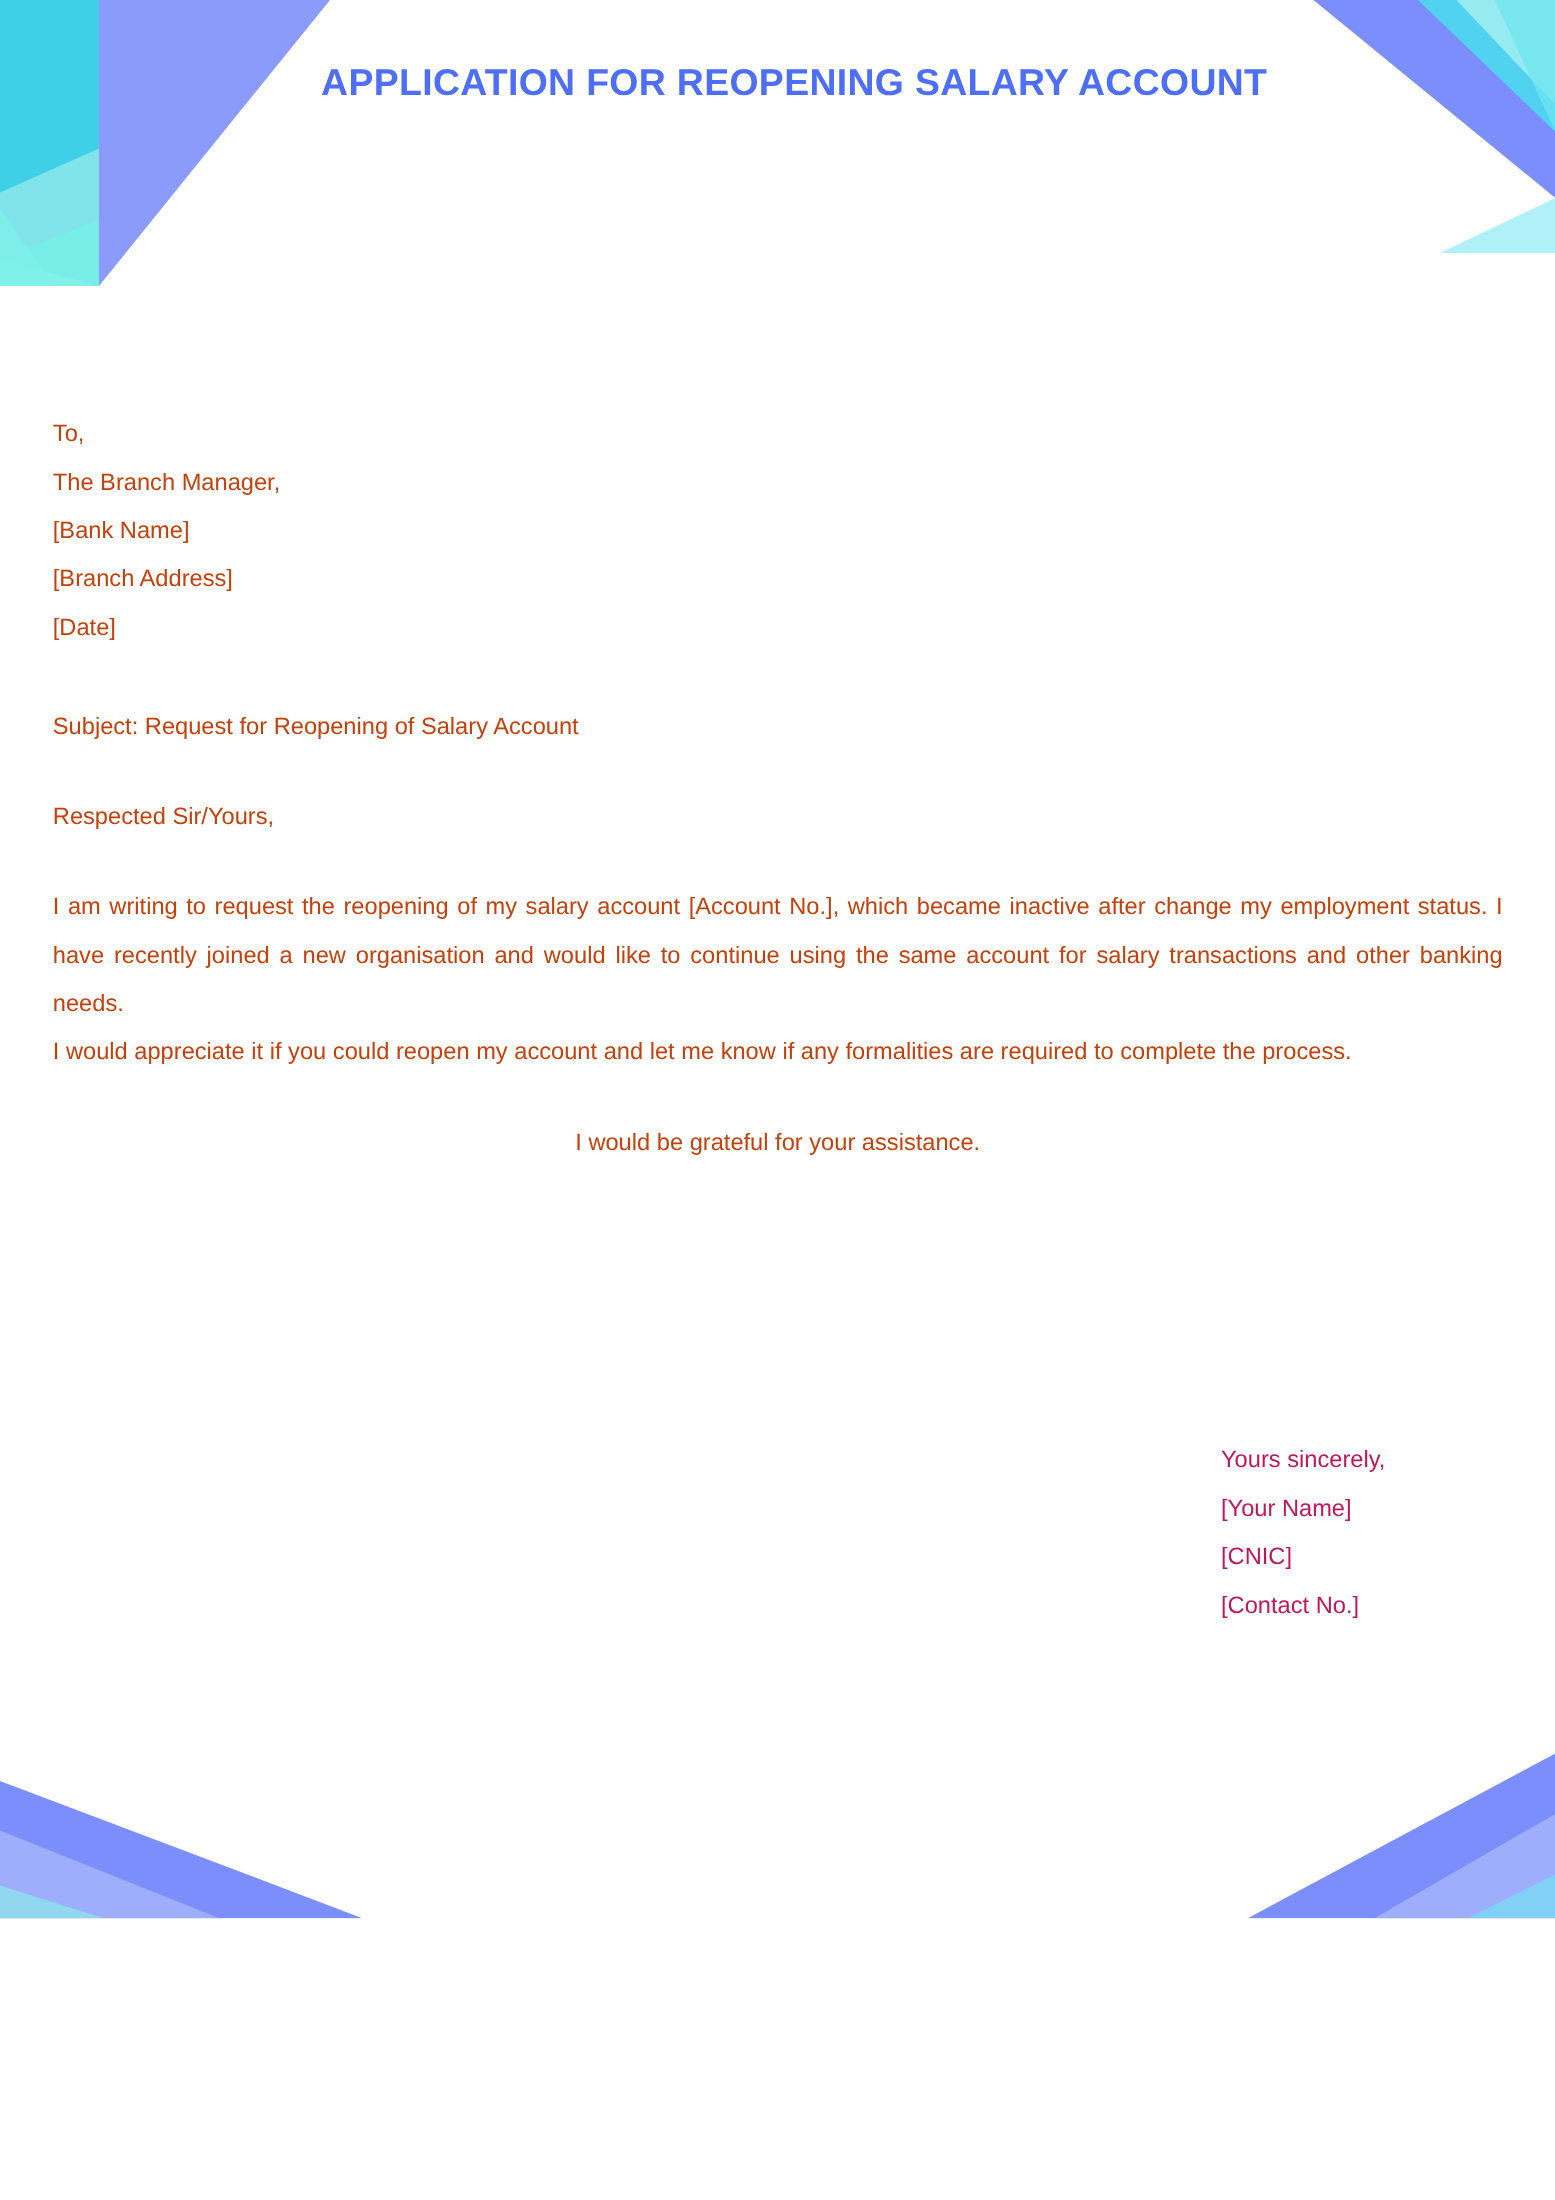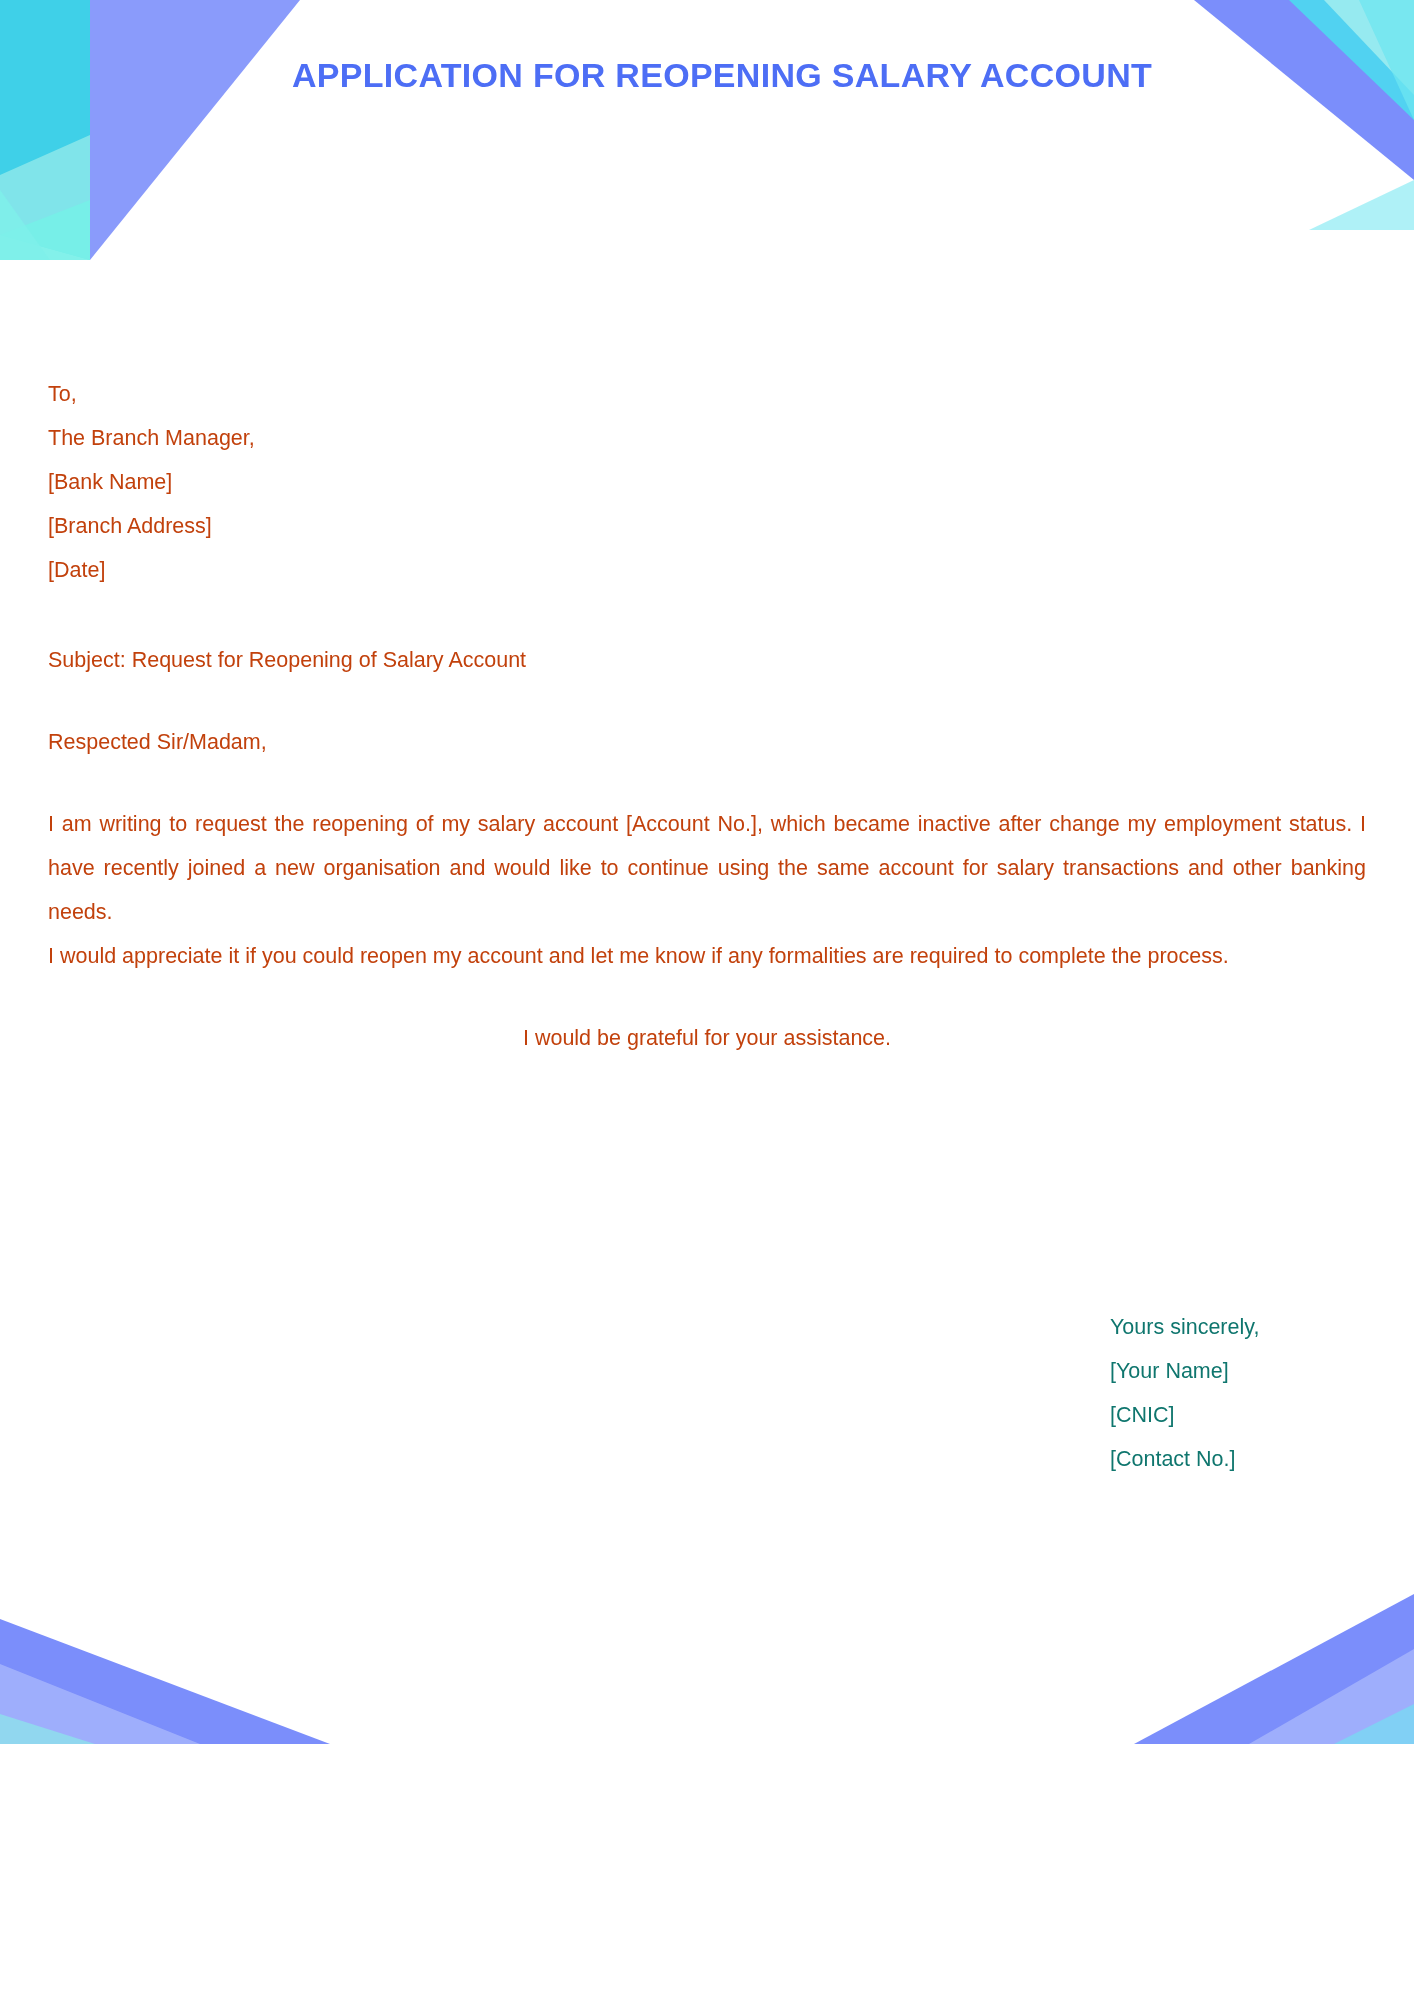--- a/index.html
+++ b/index.html
@@ -84,21 +84,21 @@
   }
 
   
   .signature {
     position: absolute;
     top: 1305px;
     left: 1110px;
     width: 260px;
     font-size: 21.5px;
     line-height: 44px;
-    color: #0f766e;
+    color: #be185d;
     text-align: left;
   }
 </style>
 </head>
 <body>
 
 <div class="page">
 
   <div class="deco deco-tl">
     <svg width="300" height="260" viewBox="0 0 300 260">
@@ -149,21 +149,21 @@
       <div class="addr-line">[Branch Address]</div>
       <div class="addr-line">[Date]</div>
     </div>
 
     <div class="spacer-lg"></div>
 
     <div class="subject-line">Subject: Request for Reopening of Salary Account</div>
 
     <div class="spacer-sm"></div>
 
-    <div class="salutation">Respected Sir/Madam,</div>
+    <div class="salutation">Respected Sir/Yours,</div>
 
     <div class="spacer-sm"></div>
 
     <div class="para">I am writing to request the reopening of my salary account [Account No.], which became inactive after change my employment status. I have recently joined a new organisation and would like to continue using the same account for salary transactions and other banking needs.</div>
     <div class="para">I would appreciate it if you could reopen my account and let me know if any formalities are required to complete the process.</div>
 
     <div class="spacer-sm"></div>
 
     <div class="para-last-noj">I would be grateful for your assistance.</div>
   </div>

